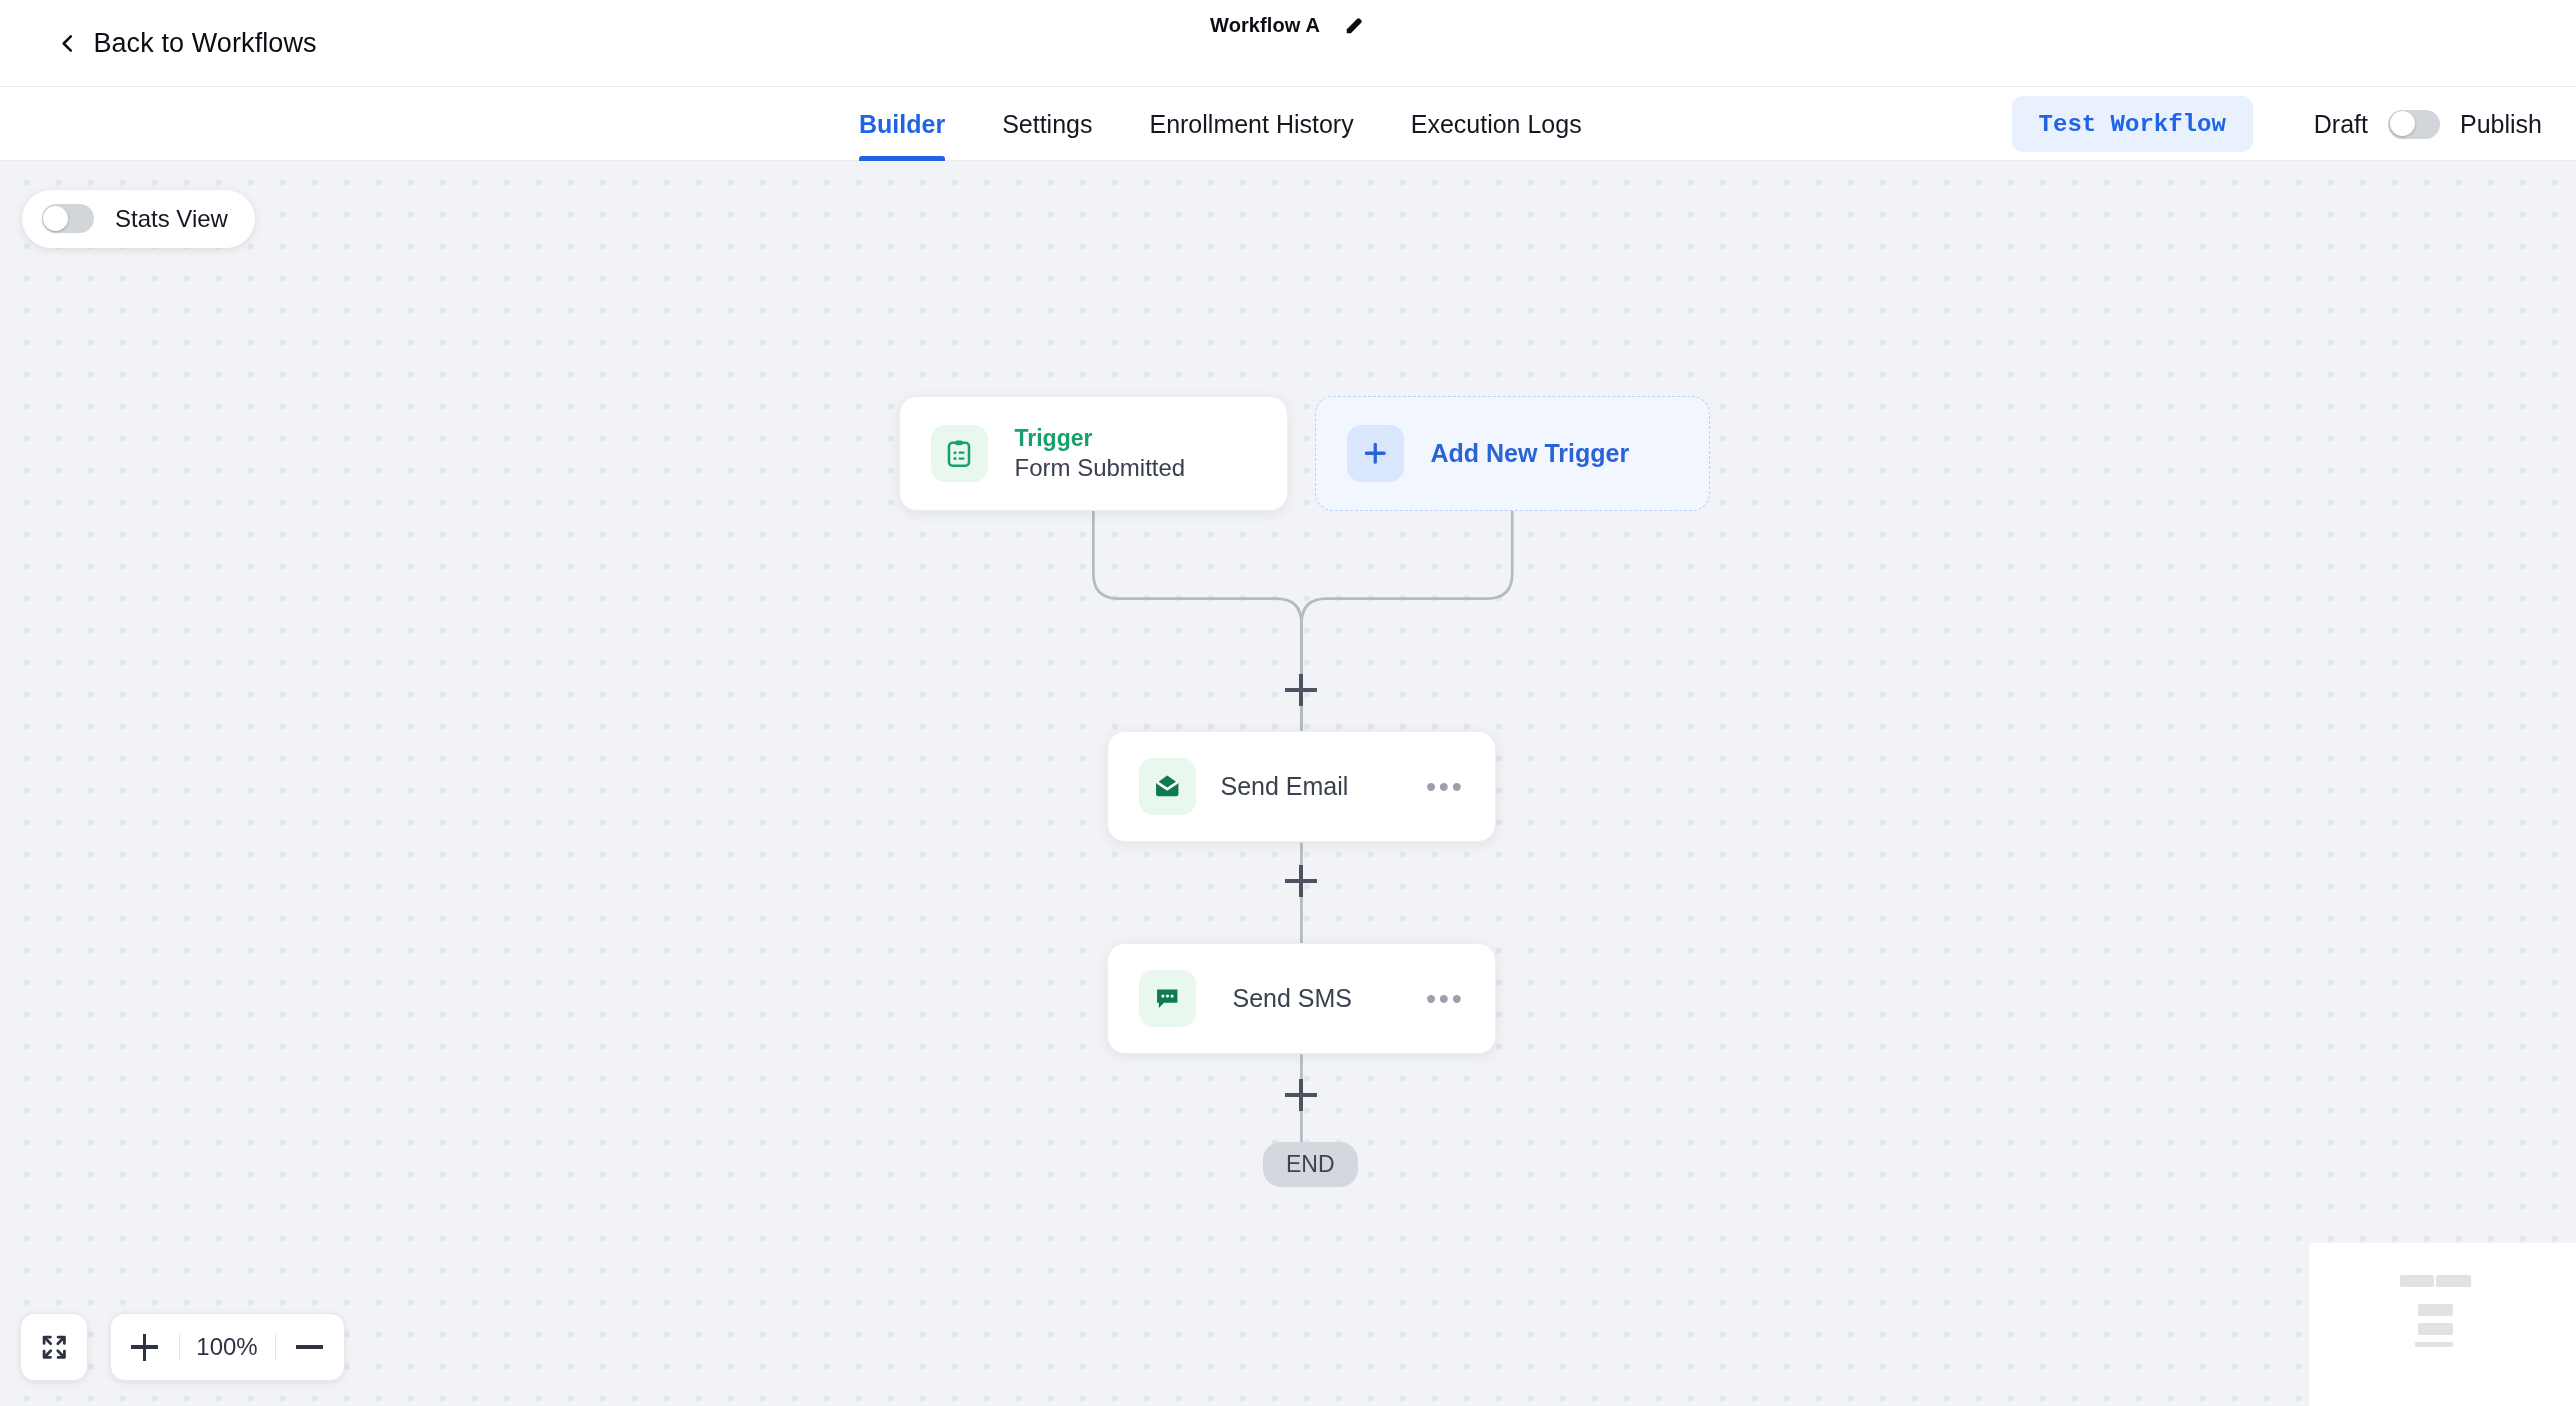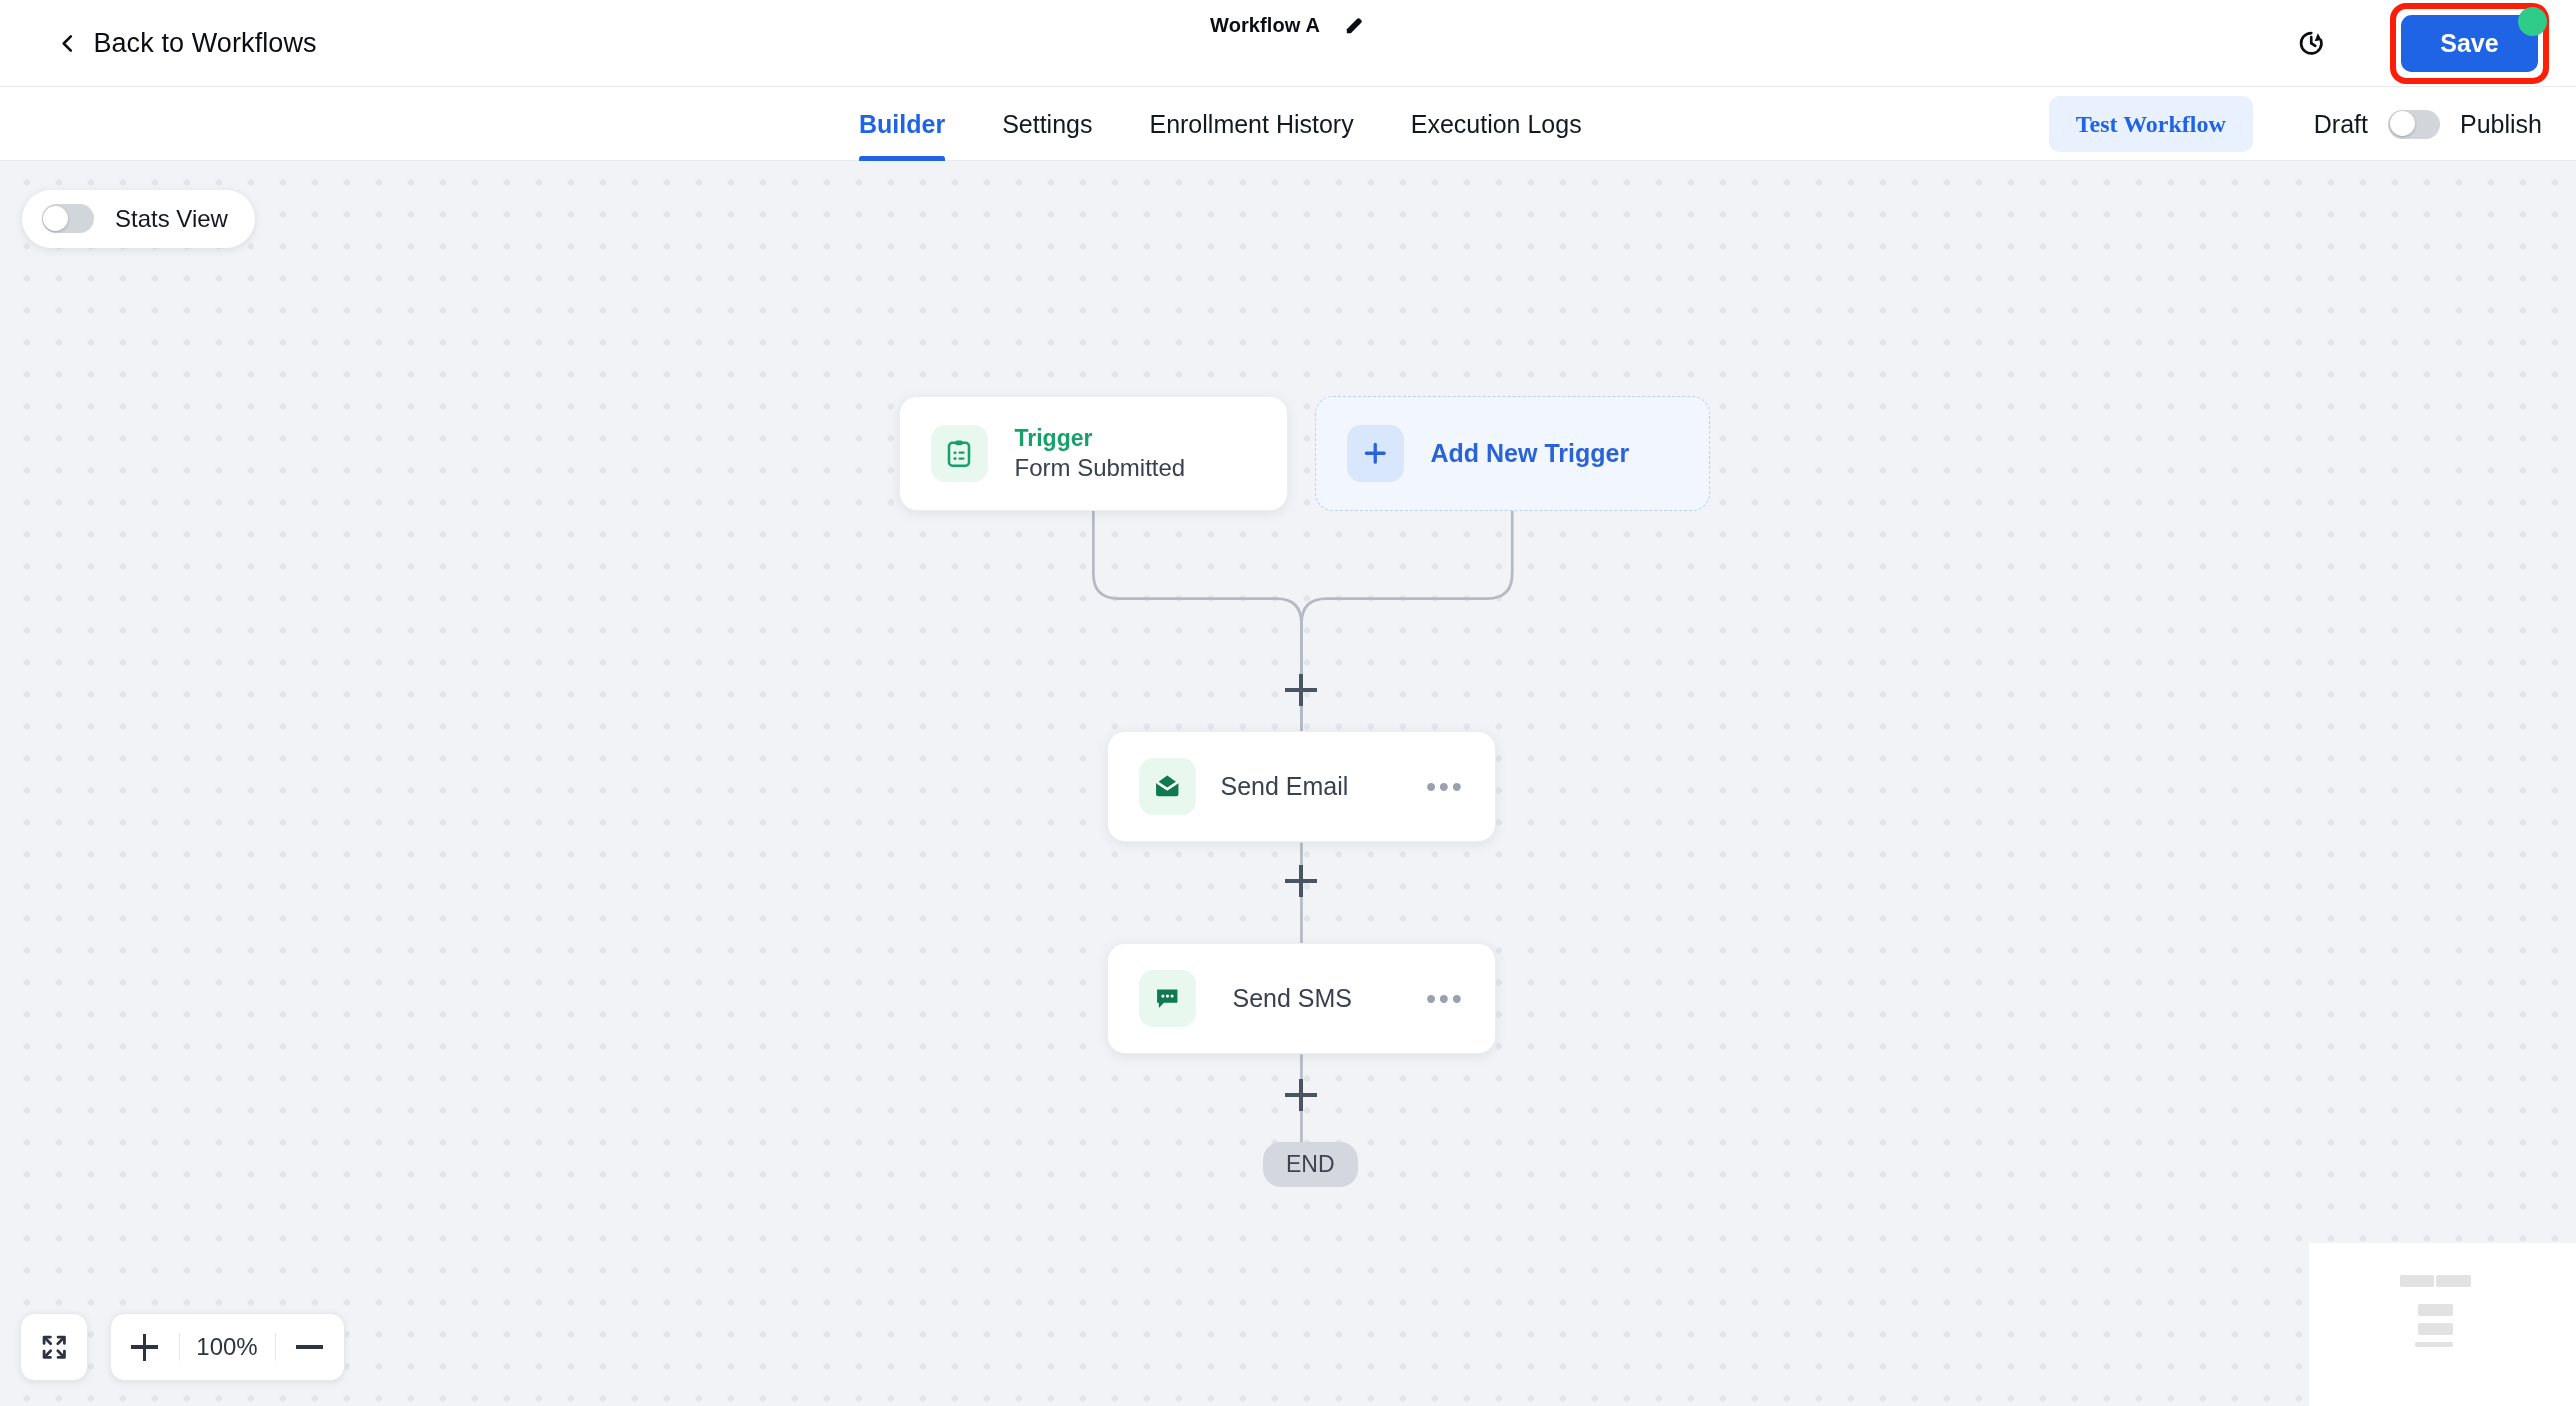--- a/index.html
+++ b/index.html
@@ -92,21 +92,21 @@
 
   .tabbar-right {
     position: absolute; right: 34px; top: 0; height: 74px;
     display: flex; align-items: center; gap: 0;
   }
   .test-wf-btn {
     background: #eaf1fe; color: #1f64e5;
     font-size: 24px; font-weight: 700;
     border: none; border-radius: 10.8px;
     padding: 14.4px 27px; cursor: pointer;
-    font-family: Liberation Serif, serif;
+    font-family: Liberation Mono, monospace;
     margin-right: 61px;
   }
   .pub-group { display: flex; align-items: center; gap: 20px; }
   .pub-label { font-size: 25px; color: #141821; }
   .switch {
     width: 52px; height: 29px; border-radius: 14.4px;
     background: #d2d5da; position: relative; cursor: pointer; flex: none;
   }
   .switch .knob {
     position: absolute; top: 1.8px; left: 1.8px;
@@ -259,32 +259,20 @@
       <span class="back-label">Back to Workflows</span>
     </div>
 
     <div class="title-wrap">
       <span class="wf-title">Workflow A</span>
       <svg class="pencil-icon" viewBox="0 0 24 24" fill="none">
         <path d="M4 20h4.2L19 9.2a2 2 0 0 0 0-2.8l-1.4-1.4a2 2 0 0 0-2.8 0L4 15.8V20z" fill="#0b0d12"></path>
       </svg>
     </div>
 
-    <div class="header-right">
-      <svg class="clock-icon" viewBox="0 0 24 24" fill="none">
-        <path d="M12 4a8 8 0 1 0 7.6 5.5" stroke="#0b0d12" stroke-width="2.1" stroke-linecap="round"></path>
-        <path d="M17.2 4.2l2.9 5.2-5.4 1.1" fill="#0b0d12"></path>
-        <path d="M12 7.2V12l3.2 2" stroke="#0b0d12" stroke-width="2.1" stroke-linecap="round" stroke-linejoin="round"></path>
-      </svg>
-
-      <div class="save-ring">
-        <button class="save-btn">Save</button>
-        <span class="save-badge"></span>
-      </div>
-    </div>
   </div>
 
   <div class="tabbar">
     <div class="tabs">
       <div class="tab active">Builder</div>
       <div class="tab">Settings</div>
       <div class="tab">Enrollment History</div>
       <div class="tab">Execution Logs</div>
     </div>
 

